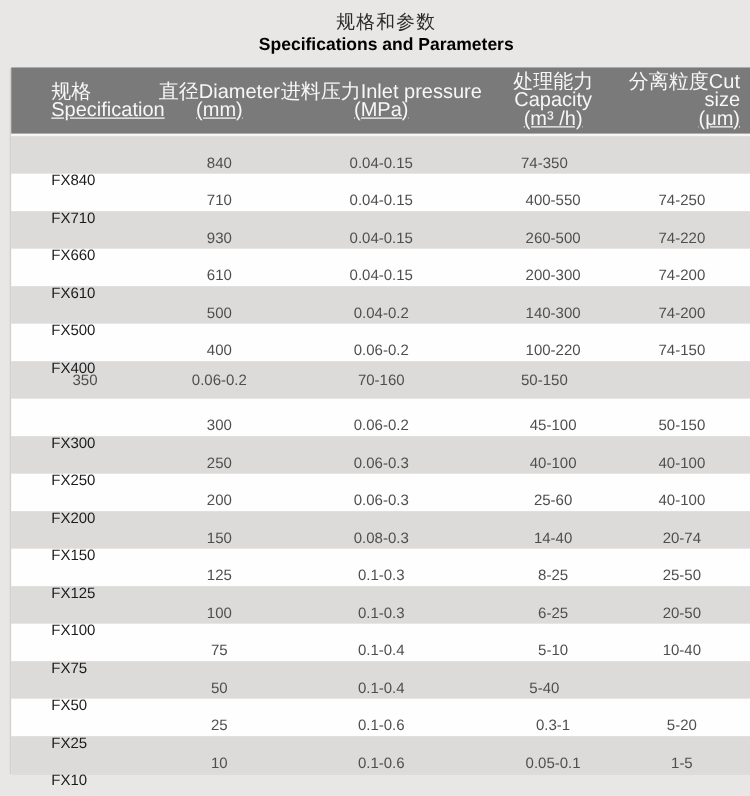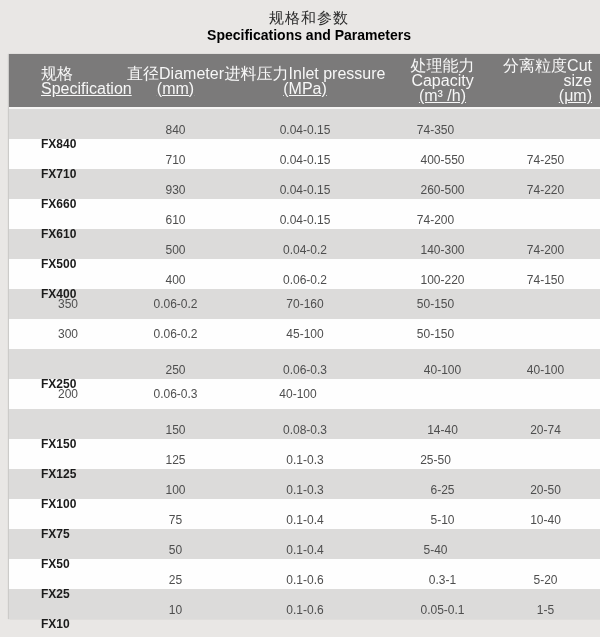--- a/index.html
+++ b/index.html
@@ -71,21 +71,21 @@
     font-size: 12px;
   }
   .tr:nth-child(odd)  { background: #dcdbda; }
   .tr:nth-child(even) { background: #fefefe; }
   .td {
     text-align: center;
     color: #4e4e4e;
   }
   .td.model {
     text-align: left;
-    font-weight: bold;
+    font-weight: normal;
     color: #1b1b1b;
     margin-top: 28px;
   }
 </style>
 </head>
 <body>
 
 <div class="page">
 
   <div class="title-block">
@@ -139,20 +139,21 @@
     <div class="td c2">930</div>
     <div class="td c3">0.04-0.15</div>
     <div class="td c4">260-500</div>
     <div class="td c5">74-220</div>
   </div>
 
   <div class="tr grid-row">
     <div class="td c1 model">FX610</div>
     <div class="td c2">610</div>
     <div class="td c3">0.04-0.15</div>
+    <div class="td c4">200-300</div>
     <div class="td c5">74-200</div>
   </div>
 
   <div class="tr grid-row">
     <div class="td c1 model">FX500</div>
     <div class="td c2">500</div>
     <div class="td c3">0.04-0.2</div>
     <div class="td c4">140-300</div>
     <div class="td c5">74-200</div>
   </div>
@@ -166,52 +167,56 @@
   </div>
 
   <div class="tr grid-row">
     <div class="td c2">350</div>
     <div class="td c3">0.06-0.2</div>
     <div class="td c4">70-160</div>
     <div class="td c5">50-150</div>
   </div>
 
   <div class="tr grid-row">
+    <div class="td c1 model">FX300</div>
     <div class="td c2">300</div>
     <div class="td c3">0.06-0.2</div>
     <div class="td c4">45-100</div>
     <div class="td c5">50-150</div>
   </div>
 
   <div class="tr grid-row">
     <div class="td c1 model">FX250</div>
     <div class="td c2">250</div>
     <div class="td c3">0.06-0.3</div>
     <div class="td c4">40-100</div>
     <div class="td c5">40-100</div>
   </div>
 
   <div class="tr grid-row">
+    <div class="td c1 model">FX200</div>
     <div class="td c2">200</div>
     <div class="td c3">0.06-0.3</div>
+    <div class="td c4">25-60</div>
     <div class="td c5">40-100</div>
   </div>
 
   <div class="tr grid-row">
     <div class="td c1 model">FX150</div>
     <div class="td c2">150</div>
     <div class="td c3">0.08-0.3</div>
     <div class="td c4">14-40</div>
     <div class="td c5">20-74</div>
   </div>
 
   <div class="tr grid-row">
     <div class="td c1 model">FX125</div>
     <div class="td c2">125</div>
     <div class="td c3">0.1-0.3</div>
+    <div class="td c4">8-25</div>
     <div class="td c5">25-50</div>
   </div>
 
   <div class="tr grid-row">
     <div class="td c1 model">FX100</div>
     <div class="td c2">100</div>
     <div class="td c3">0.1-0.3</div>
     <div class="td c4">6-25</div>
     <div class="td c5">20-50</div>
   </div>

